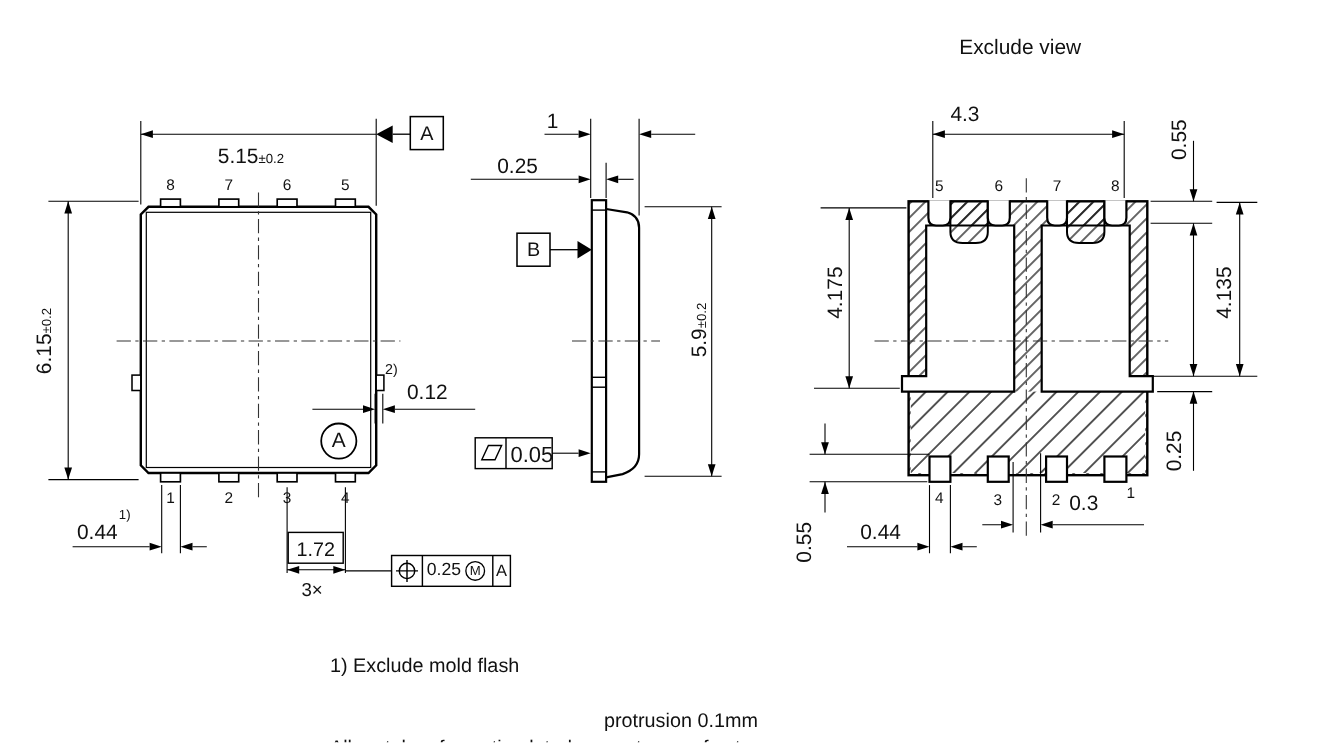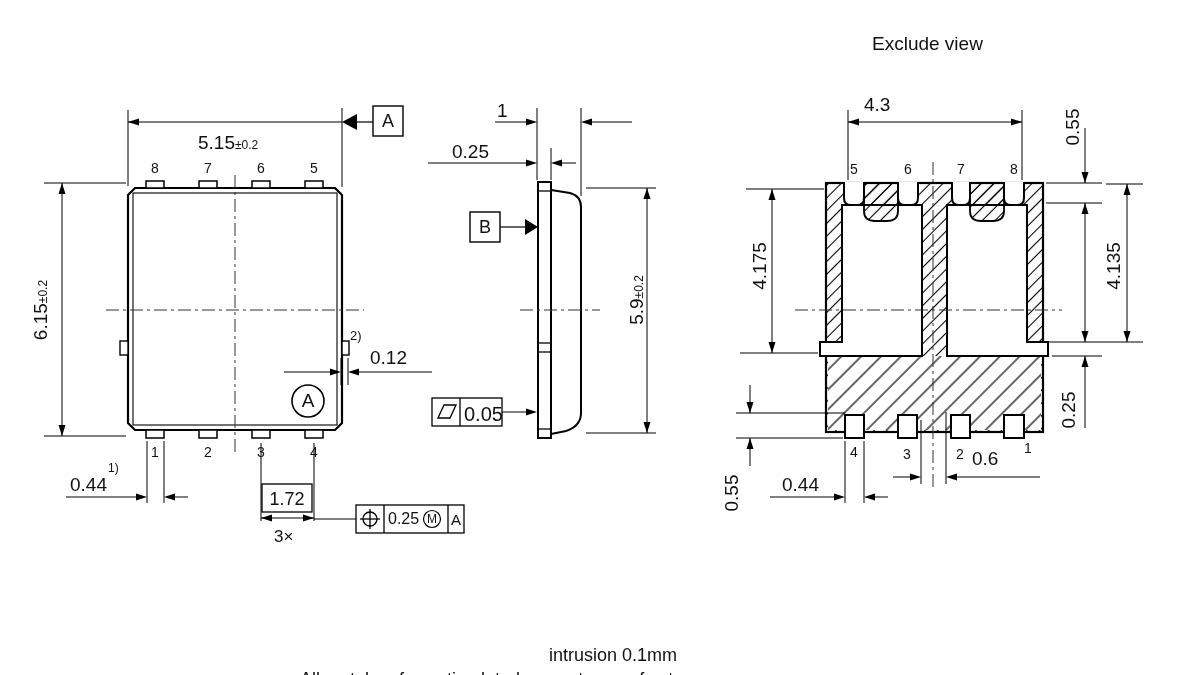--- a/index.html
+++ b/index.html
@@ -255,26 +255,27 @@
 <div class="t dim vrot" style="left:576px;top:290px;width:120px;height:20px;"><span>5.9</span><span class="tol">±0.2</span></div>
 
 <div class="t" style="left:872px;top:33px;font-size:19px;">Exclude view</div>
 <div class="t dim" style="left:864px;top:94px;">4.3</div>
 <div class="t dim vrot" style="left:1044px;top:117px;width:56px;height:20px;">0.55</div>
 <div class="t dim vrot" style="left:719px;top:256px;width:80px;height:20px;">4.175</div>
 <div class="t dim vrot" style="left:1073px;top:256px;width:80px;height:20px;">4.135</div>
 <div class="t dim vrot" style="left:1040px;top:400px;width:56px;height:20px;">0.25</div>
 <div class="t dim vrot" style="left:703px;top:483px;width:56px;height:20px;">0.55</div>
 <div class="t dim" style="left:782px;top:474px;">0.44</div>
-<div class="t dim" style="left:972px;top:448px;">0.6</div>
+<div class="t dim" style="left:972px;top:448px;">0.3</div>
 <div class="t pin" style="left:844px;top:161px;">5</div>
 <div class="t pin" style="left:898px;top:161px;">6</div>
 <div class="t pin" style="left:951px;top:161px;">7</div>
 <div class="t pin" style="left:1004px;top:161px;">8</div>
 <div class="t pin" style="left:844px;top:444px;">4</div>
 <div class="t pin" style="left:897px;top:446px;">3</div>
 <div class="t pin" style="left:950px;top:446px;">2</div>
 <div class="t pin" style="left:1018px;top:440px;">1</div>
 
-<div class="t note" style="left:549px;top:645px;">intrusion 0.1mm</div>
+<div class="t note" style="left:300px;top:595px;">1) Exclude mold flash</div>
+<div class="t note" style="left:549px;top:645px;">protrusion 0.1mm</div>
 <div class="t note" style="left:300px;top:669px;">All metal surfaces tin plated, except area of cut</div>
 
 </div>
 
 </body></html>

